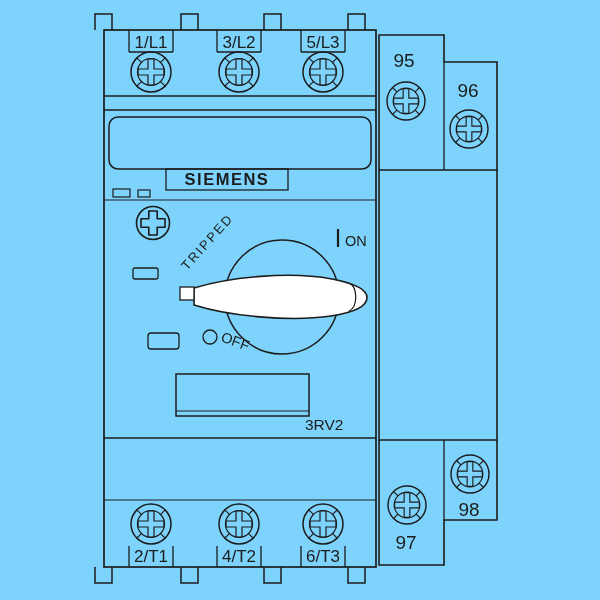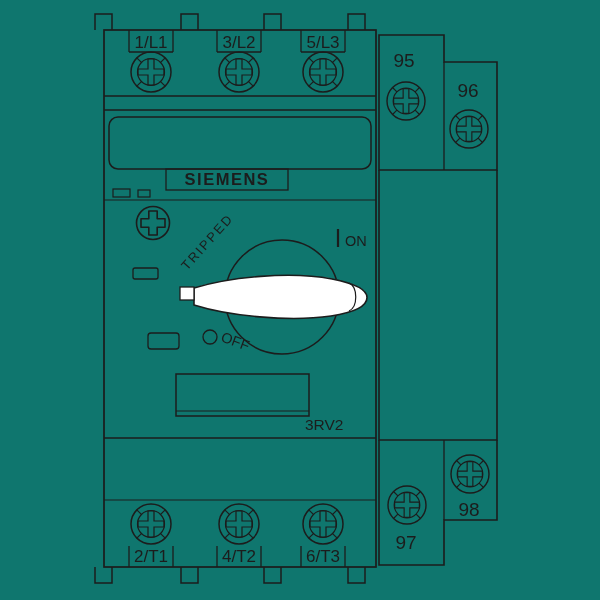--- a/index.html
+++ b/index.html
@@ -4,21 +4,21 @@
 <style>
   html, body {
     margin: 0;
     padding: 0;
     background: #ffffff;
   }
   .stage {
     width: 600px;
     height: 600px;
     position: relative;
-    background: #0f766e;
+    background: #7dd3fc;
     overflow: hidden;
   }
   svg { display: block; }
   .s  { stroke: #1c1c1c; fill: none; }
   .sw17 { stroke-width: 1.7; }
   .sw16 { stroke-width: 1.6; }
   .sw15 { stroke-width: 1.5; }
   .sw13 { stroke-width: 1.3; }
   .sw12 { stroke-width: 1.2; }
   .sw22 { stroke-width: 2.2; }

